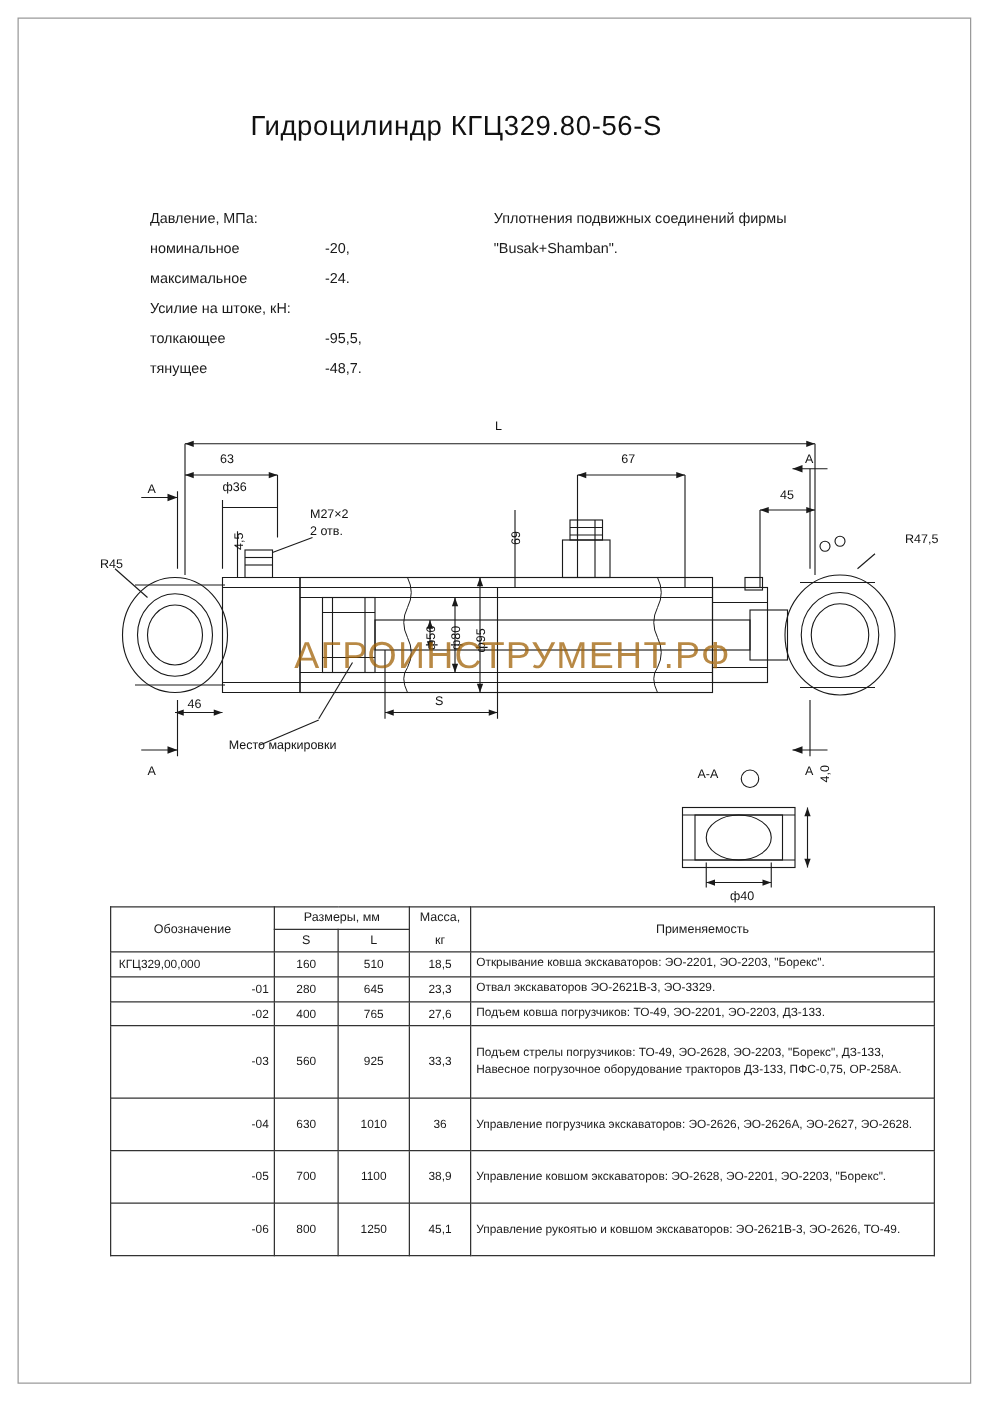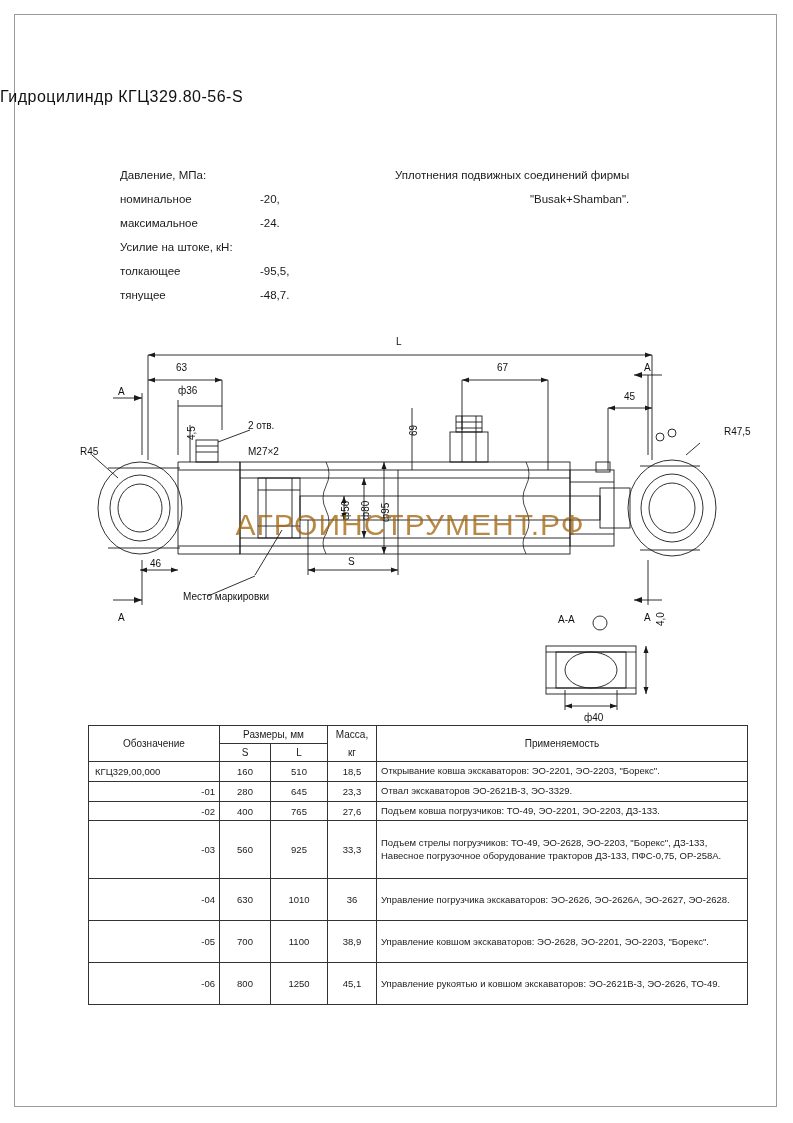--- a/index.html
+++ b/index.html
@@ -24,34 +24,34 @@
     position: absolute;
     left: 14px; top: 14px;
     width: 763px; height: 1093px;
     border: 1px solid #9a9a9a;
     box-sizing: border-box;
   }
   .title {
     position: absolute;
     left: 0; top: 88px;
     width: 730px;
-    text-align: left;
-    font-size: 16px;
+    text-align: center;
+    font-size: 22px;
     letter-spacing: 0.5px;
     color: #111;
   }
   
   .spec {
     position: absolute;
     font-size: 11.5px;
     color: #1a1a1a;
     white-space: nowrap;
   }
   .spec-left { left: 120px; top: 163px; }
-  .spec-right { left: 395px; top: 163px; text-align: right; }
+  .spec-right { left: 395px; top: 163px; }
   .spec-row {
     height: 24px;
     line-height: 24px;
     position: relative;
   }
   .spec-val {
     position: absolute;
     left: 140px;
   }
   
@@ -295,21 +295,21 @@
   <div class="dim-label" style="left:176px; top:362px;">63</div>
   <div class="dim-label" style="left:497px; top:362px;">67</div>
   <div class="dim-label" style="left:624px; top:391px;">45</div>
   <div class="dim-label" style="left:150px; top:558px;">46</div>
   <div class="dim-label rot" style="left:186px; top:440px;">4,5</div>
   <div class="dim-label" style="left:178px; top:385px;">ф36</div>
   <div class="dim-label rot" style="left:340px; top:520px;">ф56</div>
   <div class="dim-label rot" style="left:360px; top:520px;">ф80</div>
   <div class="dim-label rot" style="left:380px; top:522px;">ф95</div>
   <div class="dim-label rot" style="left:408px; top:436px;">69</div>
-  <div class="dim-label" style="left:248px; top:406px;margin-top:40px;">M27×2</div>
+  <div class="dim-label" style="left:248px; top:406px;">M27×2</div>
   <div class="dim-label" style="left:248px; top:420px;">2 отв.</div>
   <div class="dim-label" style="left:80px; top:446px;">R45</div>
   <div class="dim-label" style="left:692px; top:426px;padding-left:32px;">R47,5</div>
   <div class="dim-label" style="left:348px; top:556px;">S</div>
   <div class="dim-label" style="left:118px; top:386px;">A</div>
   <div class="dim-label" style="left:118px; top:612px;">A</div>
   <div class="dim-label" style="left:644px; top:362px;">A</div>
   <div class="dim-label" style="left:644px; top:612px;">A</div>
   <div class="dim-label" style="left:558px; top:614px;">A-A</div>
   <div class="dim-label" style="left:584px; top:712px;">ф40</div>

